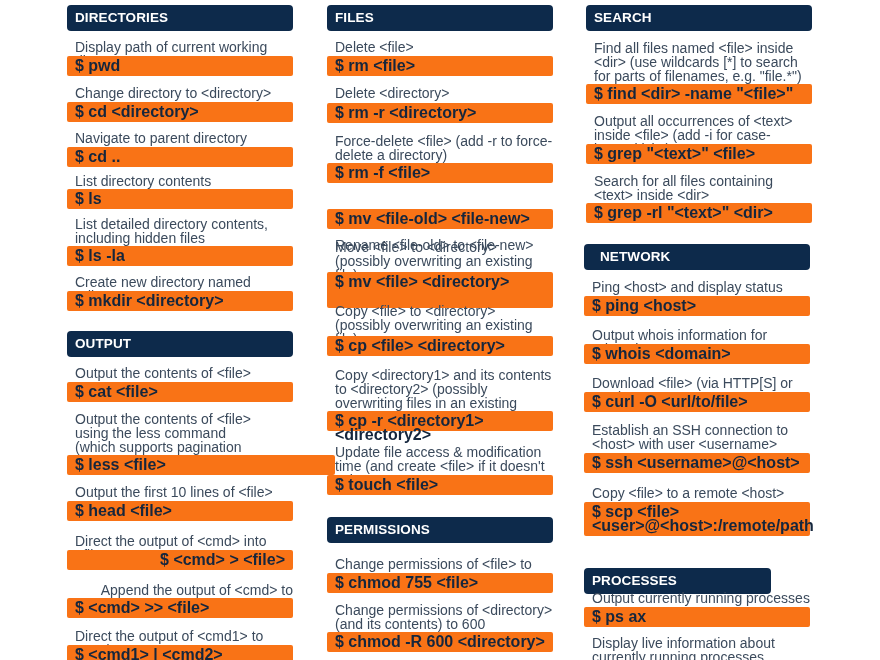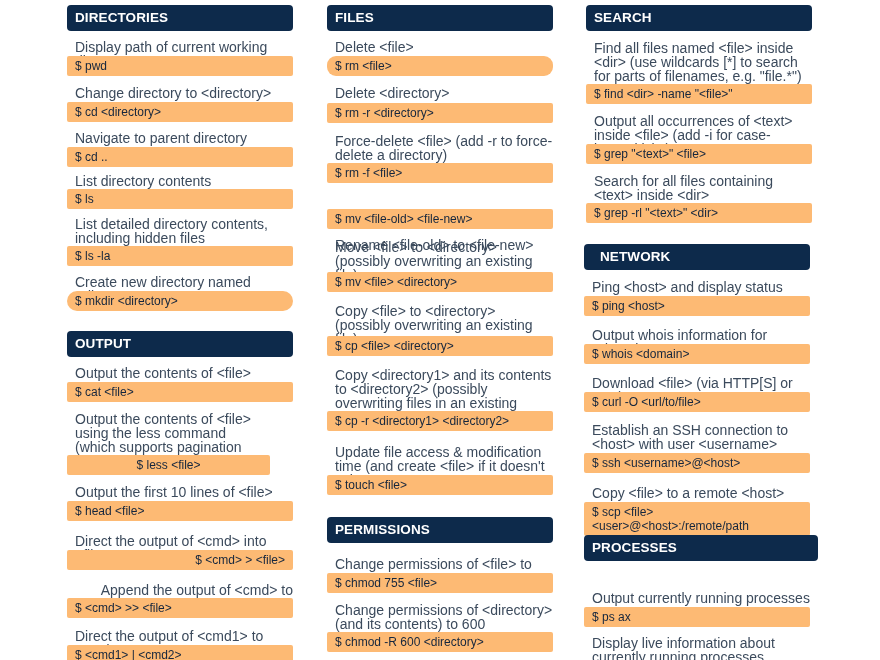--- a/index.html
+++ b/index.html
@@ -1,62 +1,62 @@
 <!DOCTYPE html>
 <html><head>
 <meta charset="utf-8">
 <style>
   html,body{margin:0;padding:0;background:#ffffff;}
   body{width:880px;height:660px;overflow:hidden;position:relative;font-family:"Liberation Sans",sans-serif;}
   .hdr{position:absolute;height:26px;background:#0d2a4b;border-radius:4px;color:#ffffff;font-weight:bold;font-size:13.5px;line-height:26px;padding-left:8px;box-sizing:border-box;letter-spacing:0.1px;}
   .desc{position:absolute;font-size:14px;line-height:14px;color:#3b4a5c;padding-left:8px;box-sizing:border-box;}
-  .cmd{position:absolute;background:#fdba74;border-radius:2px;font-weight:normal;font-size:12px;line-height:14px;color:#15263d;padding:3px 8px;box-sizing:border-box;}
+  .cmd{position:absolute;background:#f97316;border-radius:2px;font-weight:bold;font-size:16px;line-height:14px;color:#15263d;padding:3px 8px;box-sizing:border-box;}
 </style>
 </head>
 <body>
 
 <div class="hdr" style="left:67px;top:5px;width:226px;">DIRECTORIES</div>
 <div class="desc" style="left:67px;top:40px;width:226px;">Display path of current working directory</div>
 <div class="cmd" style="left:67px;top:56px;width:226px;height:20px;">$ pwd</div>
 <div class="desc" style="left:67px;top:86px;width:226px;">Change directory to &lt;directory&gt;</div>
 <div class="cmd" style="left:67px;top:102px;width:226px;height:20px;">$ cd &lt;directory&gt;</div>
 <div class="desc" style="left:67px;top:131px;width:226px;">Navigate to parent directory</div>
 <div class="cmd" style="left:67px;top:147px;width:226px;height:20px;">$ cd ..</div>
 <div class="desc" style="left:67px;top:174px;width:226px;">List directory contents</div>
 <div class="cmd" style="left:67px;top:189px;width:226px;height:20px;">$ ls</div>
 <div class="desc" style="left:67px;top:217px;width:226px;">List detailed directory contents, including hidden files</div>
 <div class="cmd" style="left:67px;top:246px;width:226px;height:20px;">$ ls -la</div>
 <div class="desc" style="left:67px;top:275px;width:226px;">Create new directory named &lt;directory&gt;</div>
-<div class="cmd" style="left:67px;top:291px;width:226px;height:20px;border-radius:10px;">$ mkdir &lt;directory&gt;</div>
+<div class="cmd" style="left:67px;top:291px;width:226px;height:20px;">$ mkdir &lt;directory&gt;</div>
 
 <div class="hdr" style="left:67px;top:331px;width:226px;">OUTPUT</div>
 <div class="desc" style="left:67px;top:366px;width:226px;">Output the contents of &lt;file&gt;</div>
 <div class="cmd" style="left:67px;top:382px;width:226px;height:20px;">$ cat &lt;file&gt;</div>
 <div class="desc" style="left:67px;top:412px;width:196px;">Output the contents of &lt;file&gt; using the less command (which supports pagination etc.)</div>
-<div class="cmd" style="left:67px;top:455px;width:203px;height:20px;text-align:center;">$ less &lt;file&gt;</div>
+<div class="cmd" style="left:67px;top:455px;width:268px;height:20px;">$ less &lt;file&gt;</div>
 <div class="desc" style="left:67px;top:485px;width:226px;">Output the first 10 lines of &lt;file&gt;</div>
 <div class="cmd" style="left:67px;top:501px;width:226px;height:20px;">$ head &lt;file&gt;</div>
 <div class="desc" style="left:67px;top:534px;width:226px;">Direct the output of &lt;cmd&gt; into &lt;file&gt;</div>
 <div class="cmd" style="left:67px;top:550px;width:226px;height:20px;text-align:right;">$ &lt;cmd&gt; &gt; &lt;file&gt;</div>
 <div class="desc" style="left:67px;top:583px;width:226px;text-align:right;">Append the output of &lt;cmd&gt; to &lt;file&gt;</div>
 <div class="cmd" style="left:67px;top:598px;width:226px;height:20px;">$ &lt;cmd&gt; &gt;&gt; &lt;file&gt;</div>
 <div class="desc" style="left:67px;top:629px;width:226px;">Direct the output of &lt;cmd1&gt; to &lt;cmd2&gt;</div>
 <div class="cmd" style="left:67px;top:645px;width:226px;height:20px;">$ &lt;cmd1&gt; | &lt;cmd2&gt;</div>
 
 <div class="hdr" style="left:327px;top:5px;width:226px;">FILES</div>
 <div class="desc" style="left:327px;top:40px;width:226px;">Delete &lt;file&gt;</div>
-<div class="cmd" style="left:327px;top:56px;width:226px;height:20px;border-radius:9px;">$ rm &lt;file&gt;</div>
+<div class="cmd" style="left:327px;top:56px;width:226px;height:20px;">$ rm &lt;file&gt;</div>
 <div class="desc" style="left:327px;top:86px;width:226px;">Delete &lt;directory&gt;</div>
 <div class="cmd" style="left:327px;top:103px;width:226px;height:20px;">$ rm -r &lt;directory&gt;</div>
 <div class="desc" style="left:327px;top:134px;width:226px;">Force-delete &lt;file&gt; (add -r to force-delete a directory)</div>
 <div class="cmd" style="left:327px;top:163px;width:226px;height:20px;">$ rm -f &lt;file&gt;</div>
 <div class="desc" style="left:327px;top:194px;width:226px;margin-top:44px;">Rename &lt;file-old&gt; to &lt;file-new&gt;</div>
 <div class="cmd" style="left:327px;top:209px;width:226px;height:20px;">$ mv &lt;file-old&gt; &lt;file-new&gt;</div>
 <div class="desc" style="left:327px;top:240px;width:226px;">Move &lt;file&gt; to &lt;directory&gt; (possibly overwriting an existing file)</div>
-<div class="cmd" style="left:327px;top:272px;width:226px;height:20px;">$ mv &lt;file&gt; &lt;directory&gt;</div>
+<div class="cmd" style="left:327px;top:272px;width:226px;height:36px;">$ mv &lt;file&gt; &lt;directory&gt;</div>
 <div class="desc" style="left:327px;top:304px;width:226px;">Copy &lt;file&gt; to &lt;directory&gt; (possibly overwriting an existing file)</div>
 <div class="cmd" style="left:327px;top:336px;width:226px;height:20px;">$ cp &lt;file&gt; &lt;directory&gt;</div>
 <div class="desc" style="left:327px;top:368px;width:226px;">Copy &lt;directory1&gt; and its contents to &lt;directory2&gt; (possibly overwriting files in an existing directory)</div>
 <div class="cmd" style="left:327px;top:411px;width:226px;height:20px;">$ cp -r &lt;directory1&gt; &lt;directory2&gt;</div>
 <div class="desc" style="left:327px;top:445px;width:226px;">Update file access &amp; modification time (and create &lt;file&gt; if it doesn't exis</div>
 <div class="cmd" style="left:327px;top:475px;width:226px;height:20px;">$ touch &lt;file&gt;</div>
 
 <div class="hdr" style="left:327px;top:517px;width:226px;">PERMISSIONS</div>
 <div class="desc" style="left:327px;top:557px;width:226px;">Change permissions of &lt;file&gt; to 755</div>
 <div class="cmd" style="left:327px;top:573px;width:226px;height:20px;">$ chmod 755 &lt;file&gt;</div>
@@ -76,16 +76,16 @@
 <div class="cmd" style="left:584px;top:296px;width:226px;height:20px;">$ ping &lt;host&gt;</div>
 <div class="desc" style="left:584px;top:328px;width:226px;">Output whois information for &lt;domain&gt;</div>
 <div class="cmd" style="left:584px;top:344px;width:226px;height:20px;">$ whois &lt;domain&gt;</div>
 <div class="desc" style="left:584px;top:376px;width:226px;">Download &lt;file&gt; (via HTTP[S] or FTP)</div>
 <div class="cmd" style="left:584px;top:392px;width:226px;height:20px;">$ curl -O &lt;url/to/file&gt;</div>
 <div class="desc" style="left:584px;top:423px;width:226px;">Establish an SSH connection to &lt;host&gt; with user &lt;username&gt;</div>
 <div class="cmd" style="left:584px;top:453px;width:226px;height:20px;">$ ssh &lt;username&gt;@&lt;host&gt;</div>
 <div class="desc" style="left:584px;top:486px;width:226px;">Copy &lt;file&gt; to a remote &lt;host&gt;</div>
 <div class="cmd" style="left:584px;top:502px;width:226px;height:34px;">$ scp &lt;file&gt; &lt;user&gt;@&lt;host&gt;:/remote/path</div>
 
-<div class="hdr" style="left:584px;top:535px;width:234px;">PROCESSES</div>
+<div class="hdr" style="left:584px;top:568px;width:187px;">PROCESSES</div>
 <div class="desc" style="left:584px;top:591px;width:226px;">Output currently running processes</div>
 <div class="cmd" style="left:584px;top:607px;width:226px;height:20px;">$ ps ax</div>
 <div class="desc" style="left:584px;top:636px;width:226px;">Display live information about currently running processes</div>
 
 </body></html>

